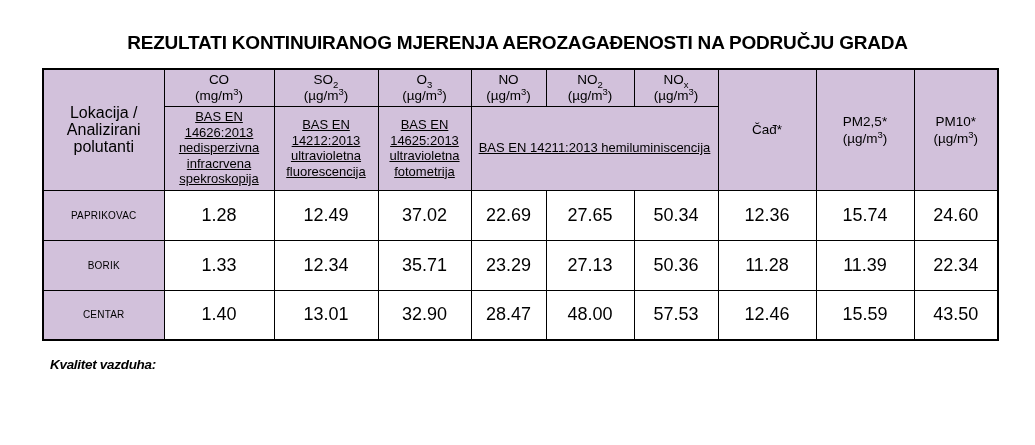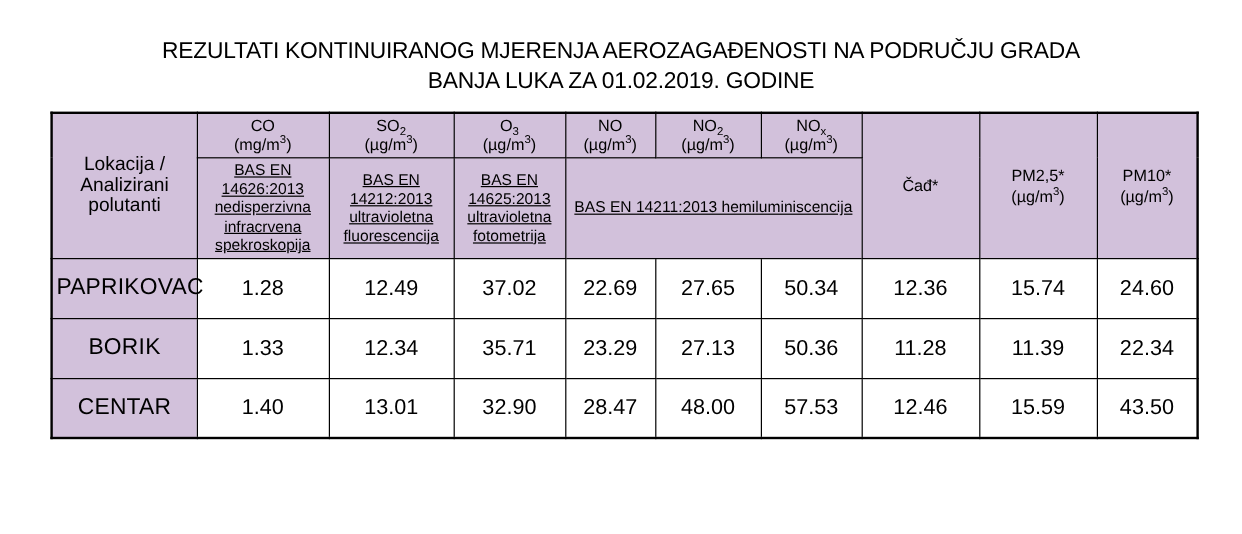--- a/index.html
+++ b/index.html
@@ -7,21 +7,21 @@
     margin: 0; padding: 0;
     width: 1035px; height: 445px;
     background: #ffffff;
     color: #000000;
     font-family: "Liberation Sans", sans-serif;
     overflow: hidden;
   }
   .title {
     margin: 30px 35px 0 35px;
     text-align: center;
-    font-weight: normal;
+    font-weight: bold;
     font-size: 19px;
     line-height: 25px;
     letter-spacing: -0.2px;
   }
   table.results {
     border-collapse: collapse;
     table-layout: fixed;
     width: 955px;
     margin: 13px 0 0 42px;
     border: 2px solid #000;
@@ -42,21 +42,21 @@
   }
   .p-name, .p-unit { font-size: 13.5px; line-height: 16px; }
   .method { font-size: 13px; line-height: 15.5px; }
   .rcol-name, .rcol-unit { font-size: 13.5px; line-height: 17px; }
   sub, sup { line-height: 0; font-size: 9.5px; }
   tr.hrow1 { height: 37px; }
   tr.hrow2 { height: 84px; text-decoration: underline; }
   tr.datarow { height: 50px; }
   td.loc {
     background: var(--header-bg, #d2c1db);
-    font-size: 19px;
+    font-size: 10px;
     letter-spacing: 0.2px;
   }
   td.val { background: #ffffff; font-size: 18px; }
   .footer {
     margin: 15px 0 0 50px;
     font-style: italic;
     font-weight: bold;
     font-size: 13.5px;
     letter-spacing: -0.3px;
   }
@@ -68,21 +68,20 @@
   ul.footer-list li {
     width: 880px;
     line-height: 18px;
   }
 </style>
 </head>
 <body>
 
 <div class="title">
   <div>REZULTATI KONTINUIRANOG MJERENJA AEROZAGAĐENOSTI NA PODRUČJU GRADA</div>
-  <div>BANJA LUKA ZA 01.02.2019. GODINE</div>
 </div>
 
 <table class="results">
   <colgroup>
     <col style="width:121px">
       <col style="width:110px">
       <col style="width:104px">
       <col style="width:93px">
     <col style="width:75px">
       <col style="width:88px">
@@ -169,13 +168,14 @@
     <td class="val">48.00</td>
     <td class="val">57.53</td>
     <td class="val">12.46</td>
     <td class="val">15.59</td>
     <td class="val">43.50</td>
   </tr>
 </tbody>
   </table>
 
 <div class="footer">
+  <div class="footer-heading">Kvalitet vazduha:</div>
 </div>
 
 </body></html>

